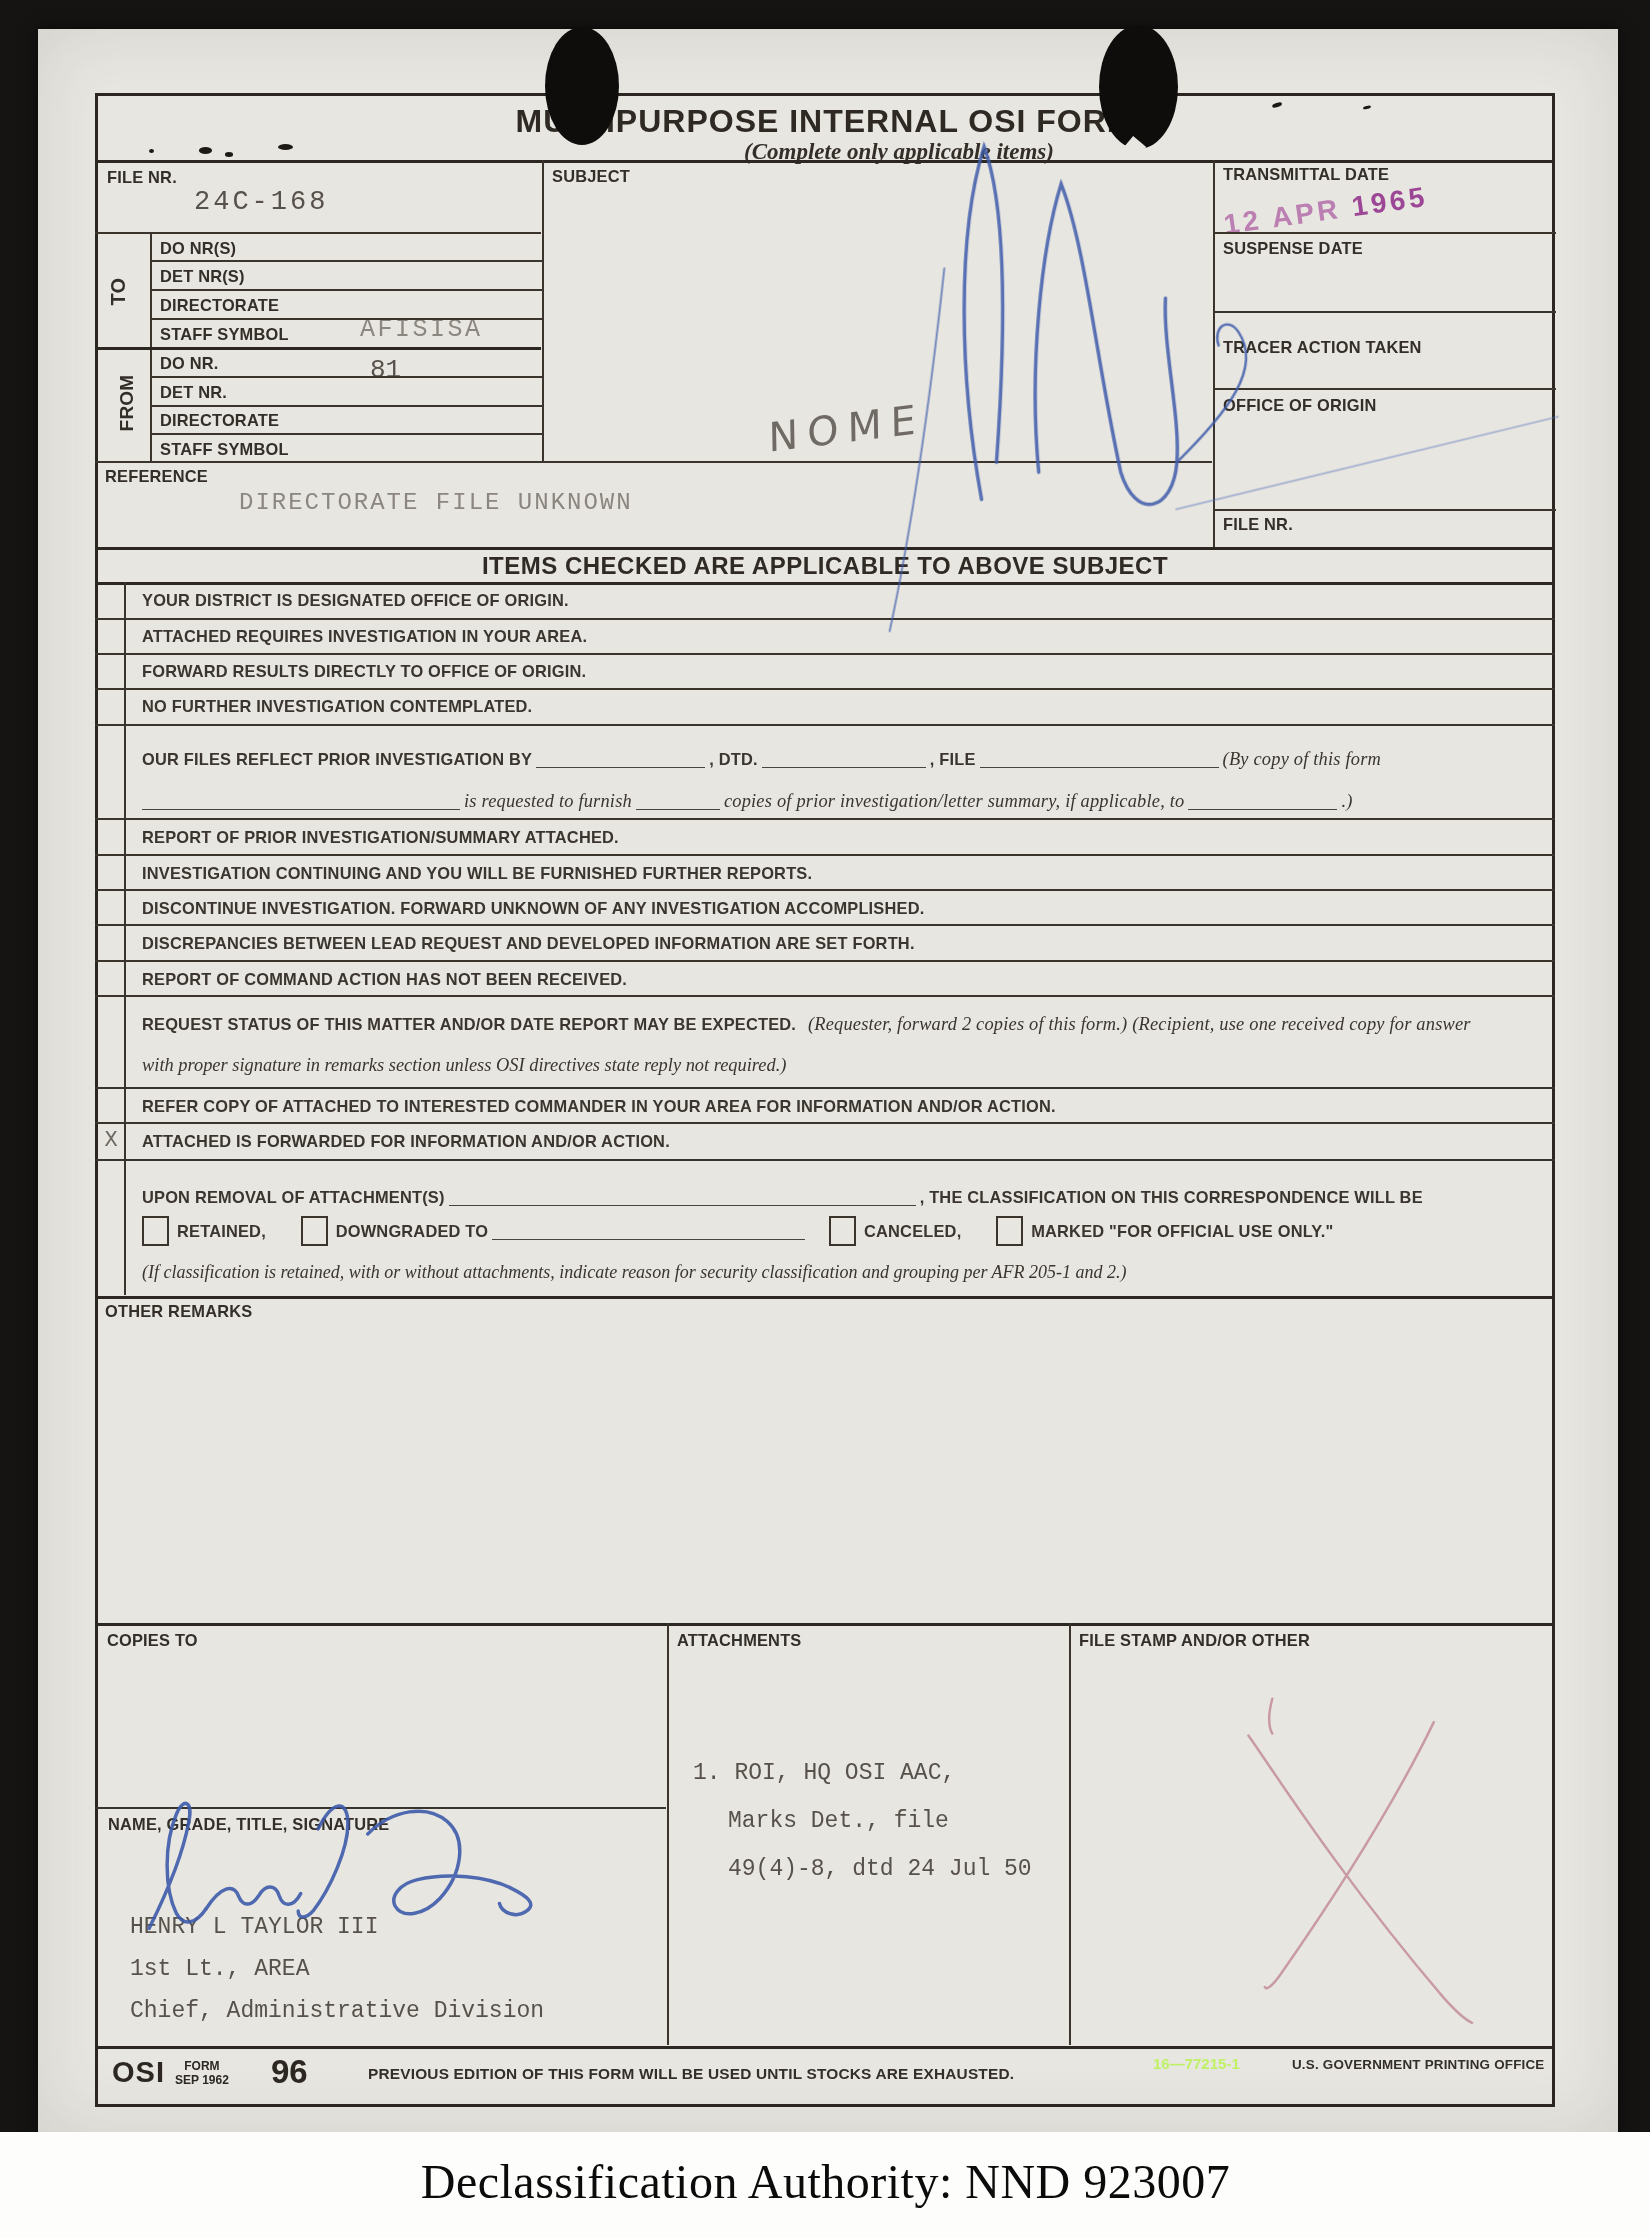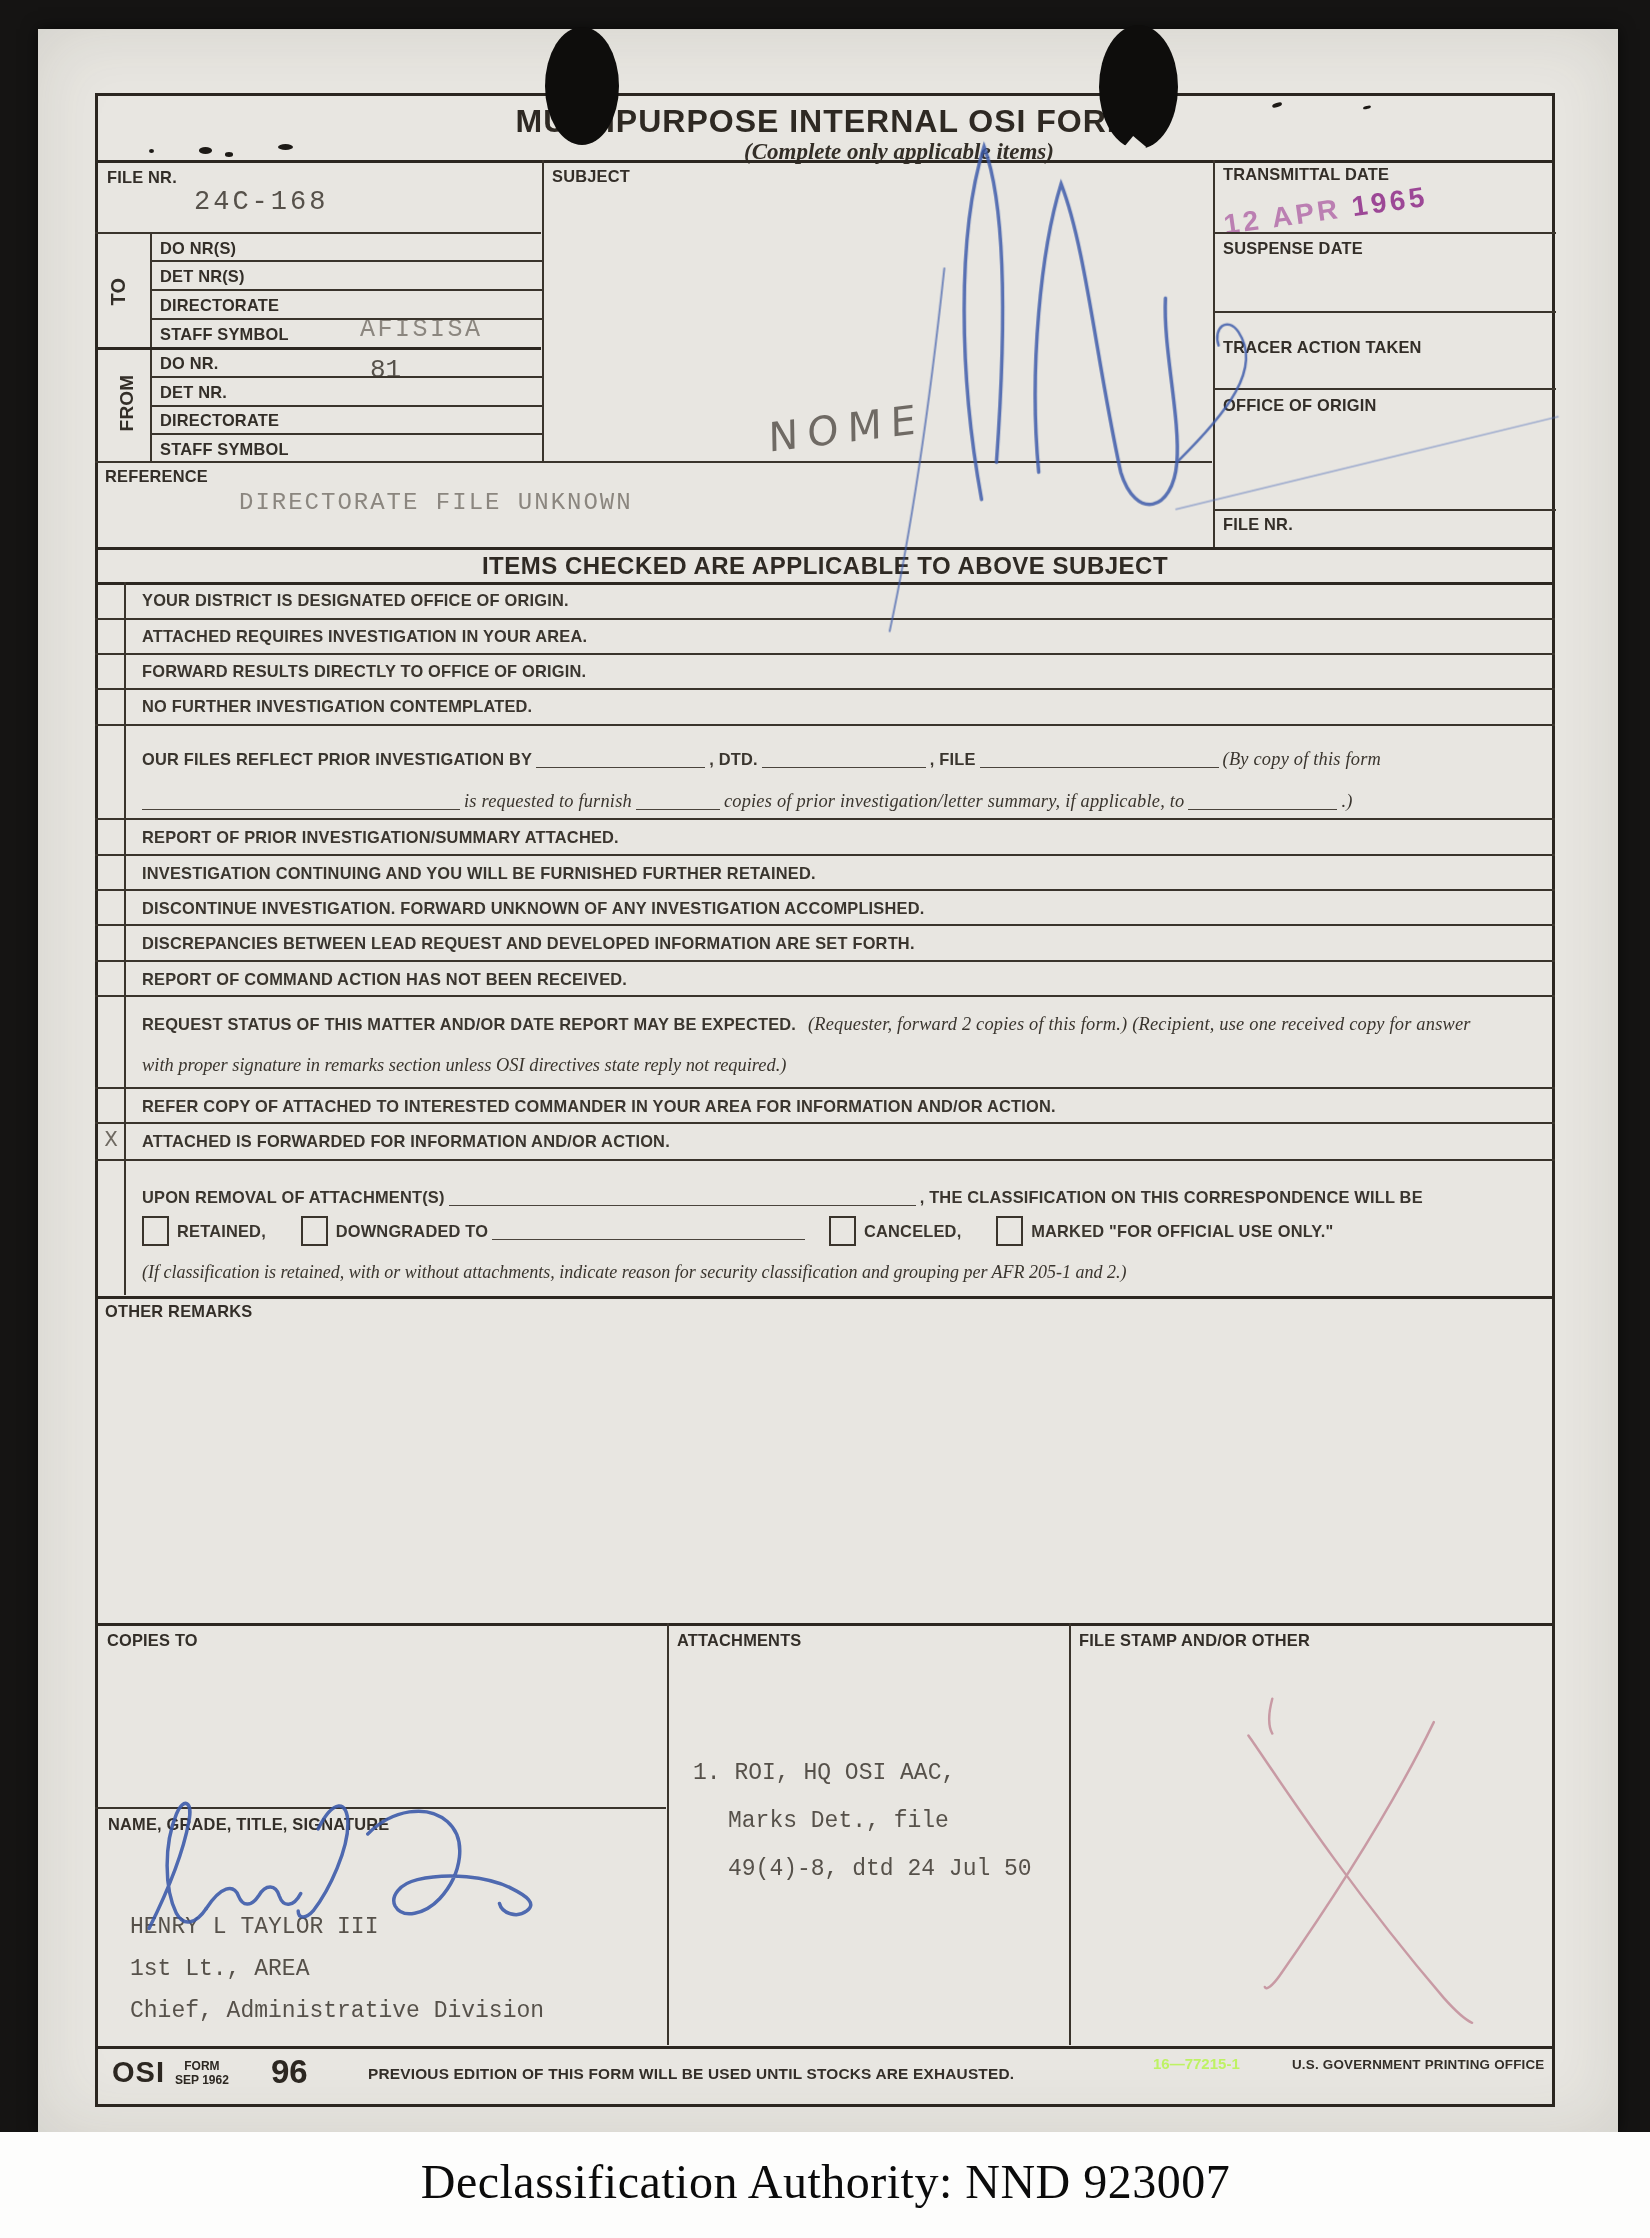--- a/index.html
+++ b/index.html
@@ -119,21 +119,21 @@
 <div class="abs chktxt" style="left:142px;top:698px;">NO FURTHER INVESTIGATION CONTEMPLATED.</div>
 
 <div class="abs chktxt" style="left:142px;top:749px;">
   <span>OUR FILES REFLECT PRIOR INVESTIGATION BY</span><span class="blank" style="width:169px;"></span><span>, DTD.</span><span class="blank" style="width:164px;"></span><span>, FILE</span><span class="blank" style="width:239px;"></span><span class="ital">(By copy of this form</span>
 </div>
 <div class="abs chktxt" style="left:142px;top:791px;">
   <span class="blank" style="width:318px;margin-left:0;"></span><span class="ital">is requested to furnish</span><span class="blank" style="width:84px;"></span><span class="ital">copies of prior investigation/letter summary, if applicable, to</span><span class="blank" style="width:149px;"></span><span class="ital">.)</span>
 </div>
 
 <div class="abs chktxt" style="left:142px;top:829px;">REPORT OF PRIOR INVESTIGATION/SUMMARY ATTACHED.</div>
-<div class="abs chktxt" style="left:142px;top:865px;">INVESTIGATION CONTINUING AND YOU WILL BE FURNISHED FURTHER RETAINED.</div>
+<div class="abs chktxt" style="left:142px;top:865px;">INVESTIGATION CONTINUING AND YOU WILL BE FURNISHED FURTHER REPORTS.</div>
 <div class="abs chktxt" style="left:142px;top:900px;">DISCONTINUE INVESTIGATION.  FORWARD UNKNOWN OF ANY INVESTIGATION ACCOMPLISHED.</div>
 <div class="abs chktxt" style="left:142px;top:935px;">DISCREPANCIES BETWEEN LEAD REQUEST AND DEVELOPED INFORMATION ARE SET FORTH.</div>
 <div class="abs chktxt" style="left:142px;top:971px;">REPORT OF COMMAND ACTION HAS NOT BEEN RECEIVED.</div>
 
 <div class="abs chktxt" style="left:142px;top:1015px;">
   <span>REQUEST STATUS OF THIS MATTER AND/OR DATE REPORT MAY BE EXPECTED.</span>
   <span class="ital" style="margin-left:7px;">(Requester, forward 2 copies of this form.) (Recipient, use one received copy for answer</span>
 </div>
 <div class="abs ital" style="left:142px;top:1056px;">with proper signature in remarks section unless OSI directives state reply not required.)</div>
 

